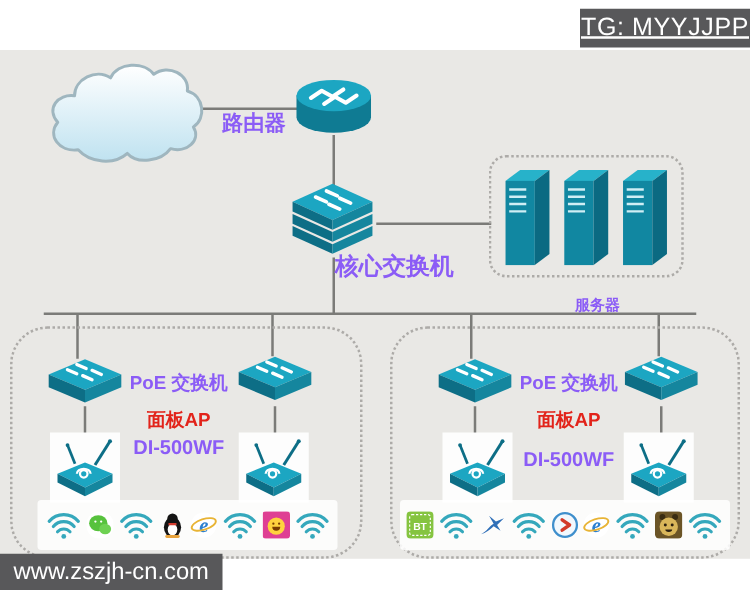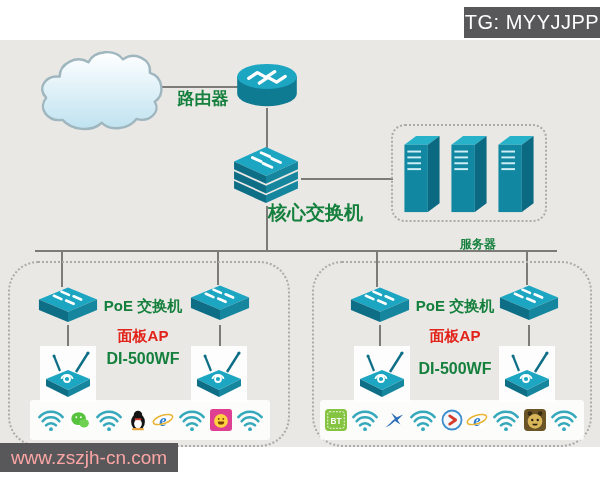--- a/index.html
+++ b/index.html
@@ -1,25 +1,25 @@
 <!DOCTYPE html>
 <html><head>
 <meta charset="utf-8">
 <style>
   html,body{margin:0;padding:0;}
   body{width:600px;height:480px;position:relative;background:#ffffff;
        font-family:"Liberation Sans","DejaVu Sans",sans-serif;overflow:hidden;}
   .abs{position:absolute;}
   #canvas{left:0;top:40px;width:600px;height:407px;background:#e9e8e5;}
   #badge{left:464px;top:7px;width:136px;height:31px;background:#58585a;color:#fff;
-         font-size:20px;display:flex;align-items:center;justify-content:center;letter-spacing:.5px;}
-  #watermark{left:0;top:443px;width:178px;height:29px;background:#58585a;color:#fca5a5;
+         font-size:20px;display:flex;align-items:center;justify-content:center;letter-spacing:.5px;text-decoration:underline;}
+  #watermark{left:0;top:443px;width:178px;height:29px;background:#58585a;color:#ffffff;
          font-size:19px;display:flex;align-items:center;justify-content:center;}
   .line{background:#7b7b78;}
-  .lbl{font-weight:bold;color:#15803d;text-align:center;}
+  .lbl{font-weight:bold;color:#8b5cf6;text-align:center;}
   .lbl-red{color:#e2231a;text-align:center;}
   .dotbox{border:2px dotted #adaba8;}
   .ap-pad{background:#fdfdfd;}
   .iconrow{display:flex;align-items:center;justify-content:center;gap:3px;
            background:rgba(255,255,255,.85);border-radius:3px;}
   .iconrow span{display:flex;align-items:flex-end;}
   svg{display:block;}
   #cloud-label{font-weight:bold;color:#173a52;font-size:14px;text-align:center;}
 </style>
 </head>

